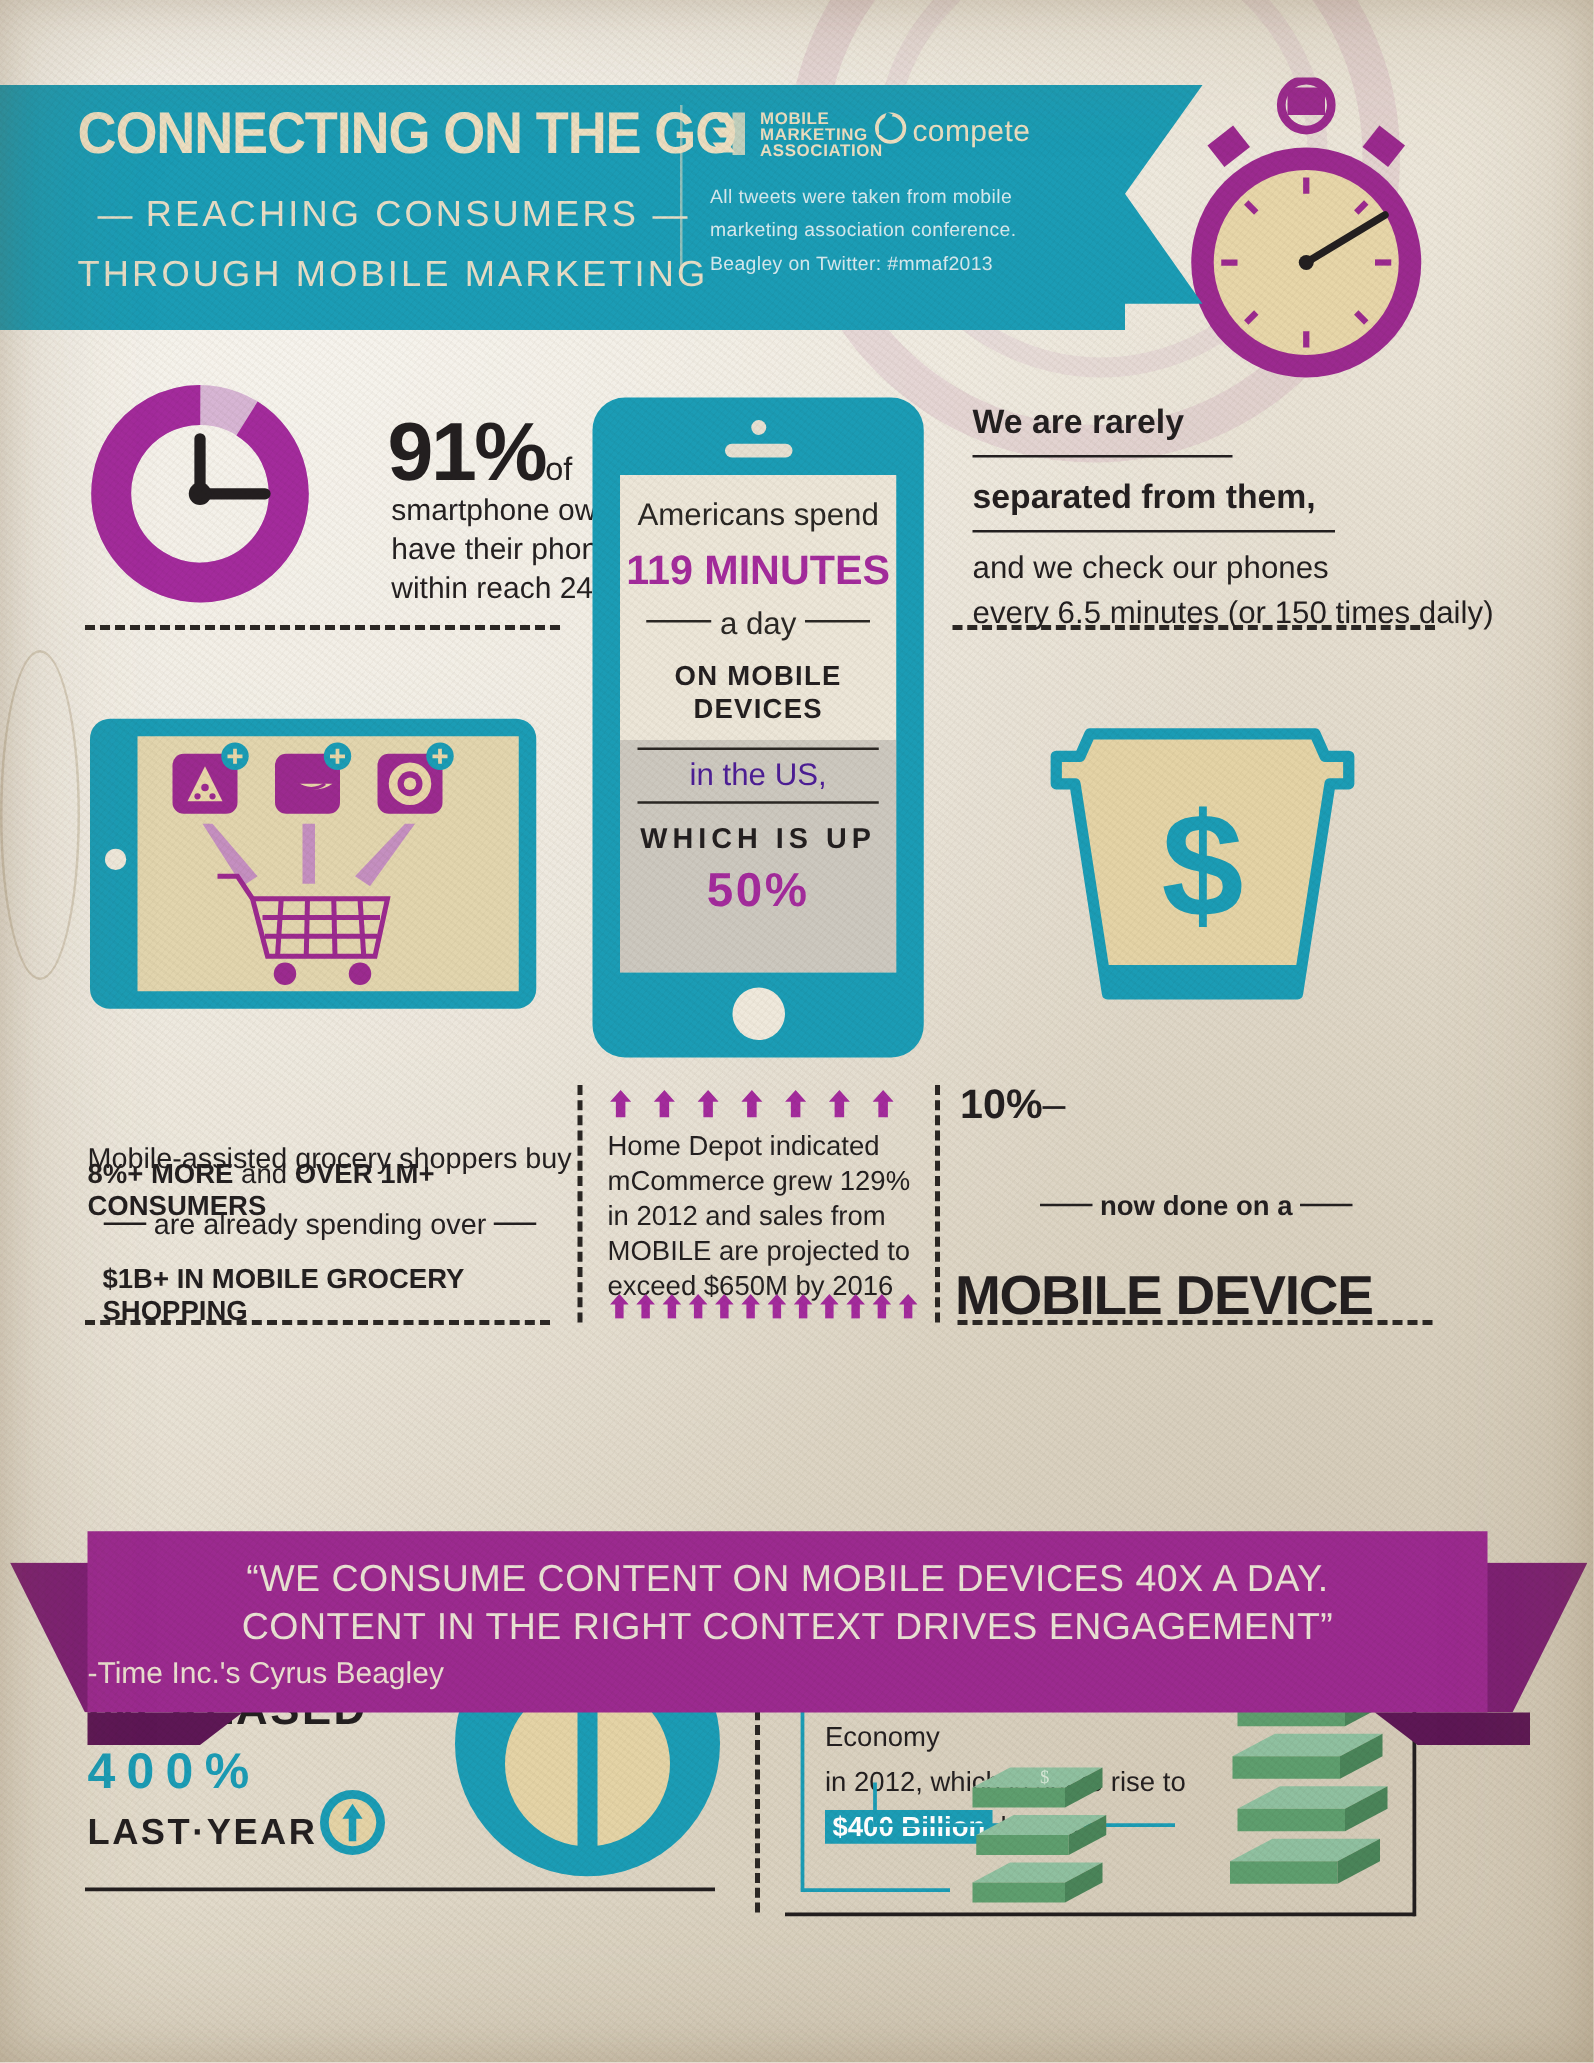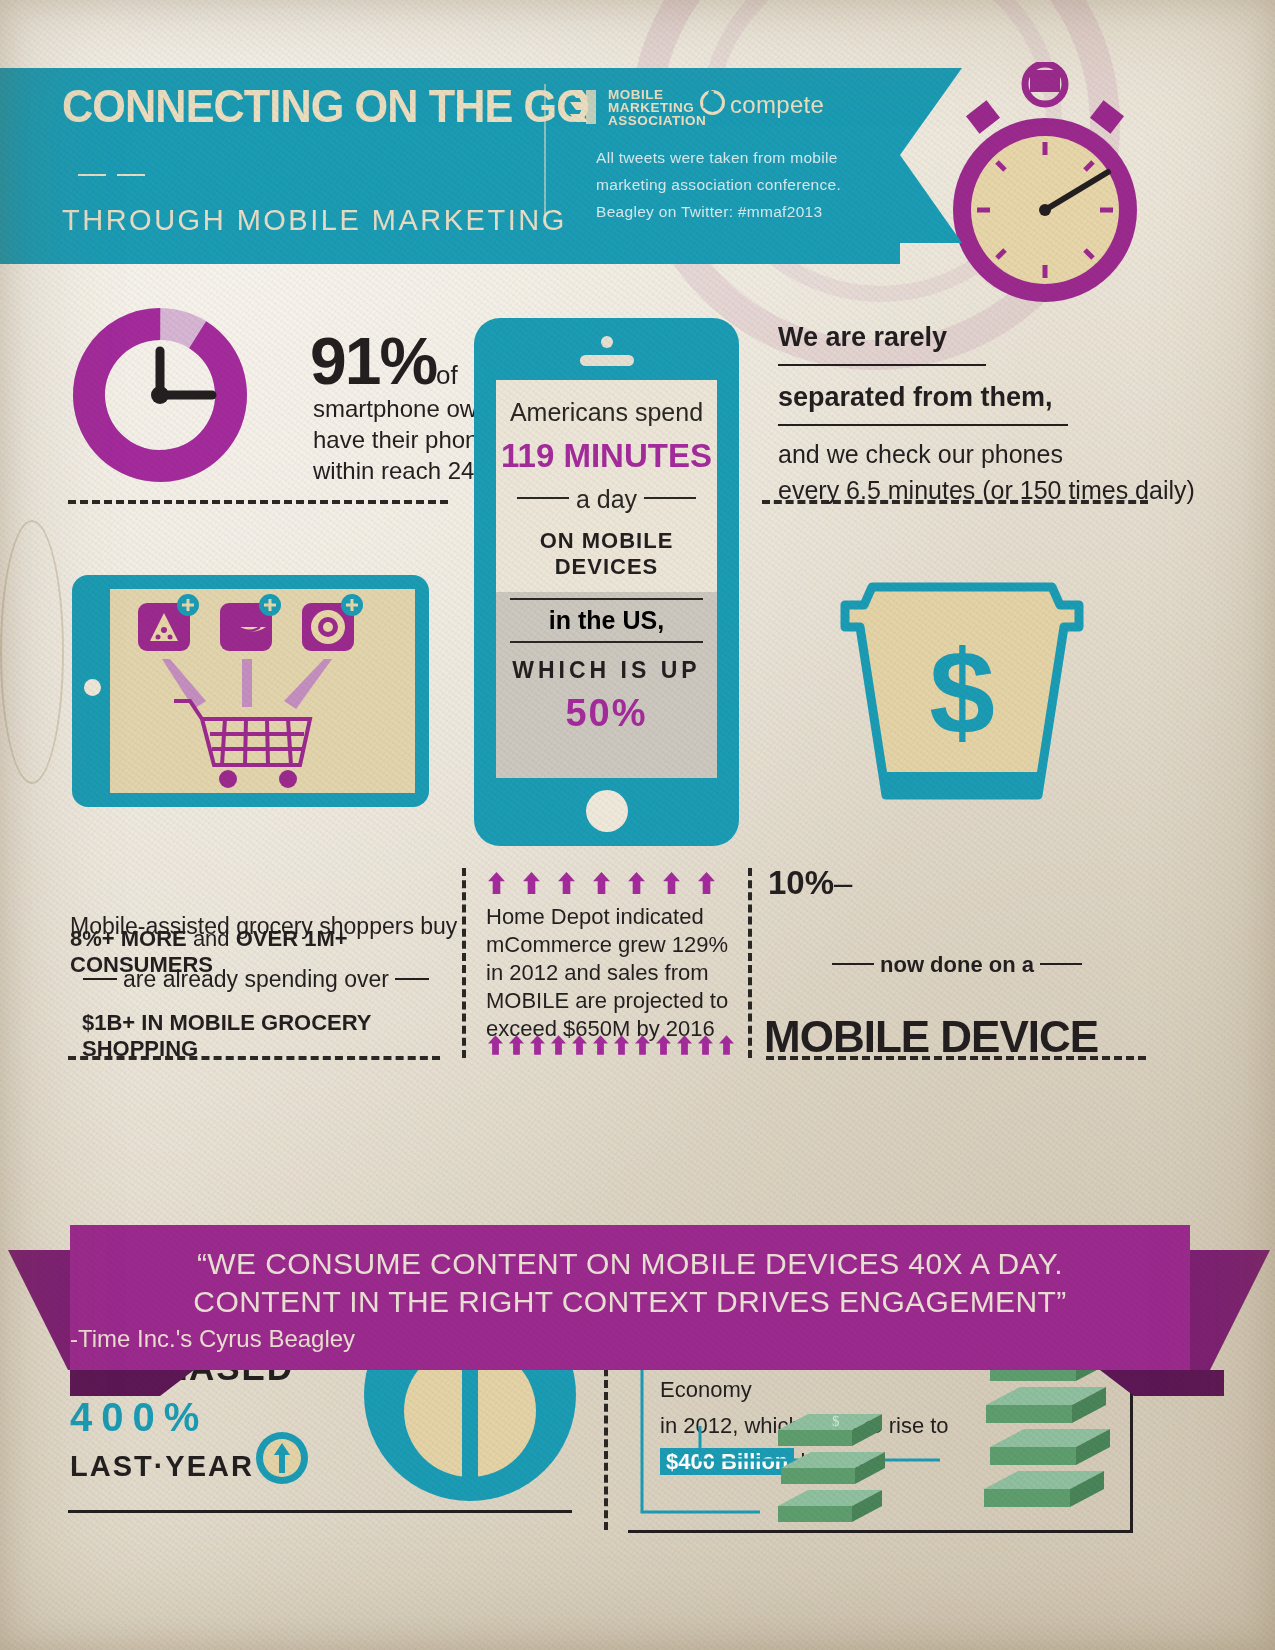--- a/index.html
+++ b/index.html
@@ -47,21 +47,21 @@
   .h-sub2{left:62px;top:136px;}
   .h-rule{display:inline-block;width:28px;height:2px;background:#e7ddc6;vertical-align:6px;}
   .h-divider{position:absolute;left:544px;top:16px;width:2px;height:140px;background:rgba(236,223,194,.55);}
   .mma-logo{position:absolute;left:566px;top:20px;width:36px;height:40px;}
   .mma-text{position:absolute;left:608px;top:20px;color:#ecdfc2;font-size:13.5px;line-height:13px;
     font-weight:bold;letter-spacing:.5px;}
   .compete{position:absolute;left:700px;top:22px;color:#ecdfc2;font-size:24px;letter-spacing:.3px;}
   .compete .cmark{display:inline-block;width:19px;height:19px;border:3px solid #ecdfc2;border-radius:50%;
     vertical-align:-2px;margin-right:5px;position:relative;}
   .compete .cmark:after{content:"";position:absolute;left:3px;top:-3px;width:5px;height:19px;background:#1b9cb5;transform:rotate(20deg);}
-  .h-note{position:absolute;left:568px;top:76px;color:#d6e9ee;font-size:15.5px;line-height:27px;letter-spacing:.3px;margin-left:28px;}
+  .h-note{position:absolute;left:568px;top:76px;color:#d6e9ee;font-size:15.5px;line-height:27px;letter-spacing:.3px;}
 
   
   #stopwatch{left:930px;top:62px;width:230px;height:250px;z-index:9;}
 
   
   #clockblk{left:70px;top:305px;}
   .pct91{position:absolute;left:240px;top:18px;font-size:66px;font-weight:bold;color:#231f20;letter-spacing:-2px;
     font-family:"Liberation Sans Narrow","Liberation Sans",sans-serif;}
   .pct91 .of{font-size:26px;font-weight:normal;letter-spacing:0;}
   .clk-txt{position:absolute;left:243px;top:88px;font-size:24px;line-height:31px;color:#231f20;font-weight:300;white-space:nowrap;}
@@ -82,21 +82,21 @@
   #phone .home{position:absolute;left:50%;margin-left:-21px;bottom:14px;width:42px;height:42px;border-radius:50%;background:#efe9dc;}
   #phone .scr{position:absolute;left:22px;right:22px;top:62px;bottom:68px;background:#ece6d8;text-align:center;}
   .ph-l1{font-size:25px;color:#2a2724;font-weight:300;padding-top:18px;}
   .ph-l2{font-size:33px;color:#a32b9c;font-weight:bold;letter-spacing:0px;margin-top:10px;
          font-family:"Liberation Sans Narrow","Liberation Sans",sans-serif;}
   .ph-l3{font-size:25px;color:#2a2724;font-weight:300;margin-top:10px;position:relative;}
   .ph-l3 i{display:inline-block;width:52px;height:2px;background:#2a2724;vertical-align:9px;}
   .ph-l4{font-size:22px;color:#231f20;font-weight:bold;letter-spacing:1px;margin-top:14px;
          font-family:"Liberation Sans Narrow","Liberation Sans",sans-serif;}
   .ph-grey{position:absolute;left:0;right:0;top:212px;bottom:0;background:rgba(152,152,150,.38);}
-  .ph-l5{font-size:25px;color:#000000;font-weight:700;padding-top:10px;}
+  .ph-l5{font-size:25px;color:#4c1d95;font-weight:400;padding-top:10px;}
   .ph-rule{height:2px;background:#2a2724;margin:6px 14px;}
   .ph-l6{font-size:23px;color:#231f20;font-weight:bold;letter-spacing:4px;margin-top:14px;
          font-family:"Liberation Sans Narrow","Liberation Sans",sans-serif;}
   .ph-l7{font-size:38px;color:#a32b9c;font-weight:bold;letter-spacing:2px;margin-top:8px;
          font-family:"Liberation Sans Narrow","Liberation Sans",sans-serif;}
 
   
   .rt1,.rt2{position:absolute;font-size:27px;font-weight:bold;color:#231f20;}
   .rt1{left:778px;top:322px;}
   .rt2{left:778px;top:382px;}
@@ -154,20 +154,21 @@
   <div class="ring" style="left:630px;top:-120px;width:430px;height:430px;"></div>
   <div class="ring2" style="left:700px;top:-60px;width:330px;height:330px;"></div>
   <div class="abs" style="left:0;top:520px;width:60px;height:260px;border:2px solid rgba(190,175,150,.5);border-radius:50%;"></div>
 
   <div id="header" class="abs">
     <div class="notch"></div>
 
     <div class="h-title">CONNECTING ON THE GO</div>
     <div class="h-sub1">
       <span class="h-rule"></span>
+      <span>REACHING CONSUMERS</span>
       <span class="h-rule"></span>
     </div>
     <div class="h-sub2">THROUGH MOBILE MARKETING</div>
 
     <div class="h-divider"></div>
 
     <svg class="mma-logo" viewBox="0 0 36 40">
       <path d="M4 2 L16 2 L22 10 L10 10 Z" fill="#ecdfc2"></path>
       <path d="M4 14 L16 14 L22 22 L10 22 Z" fill="#ecdfc2"></path>
       <path d="M4 26 L16 26 L22 34 L10 34 Z" fill="#ecdfc2"></path>

